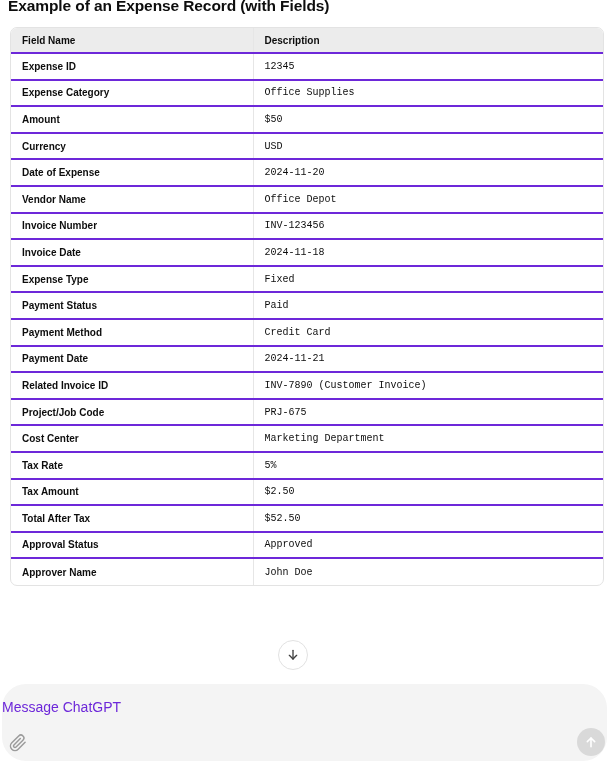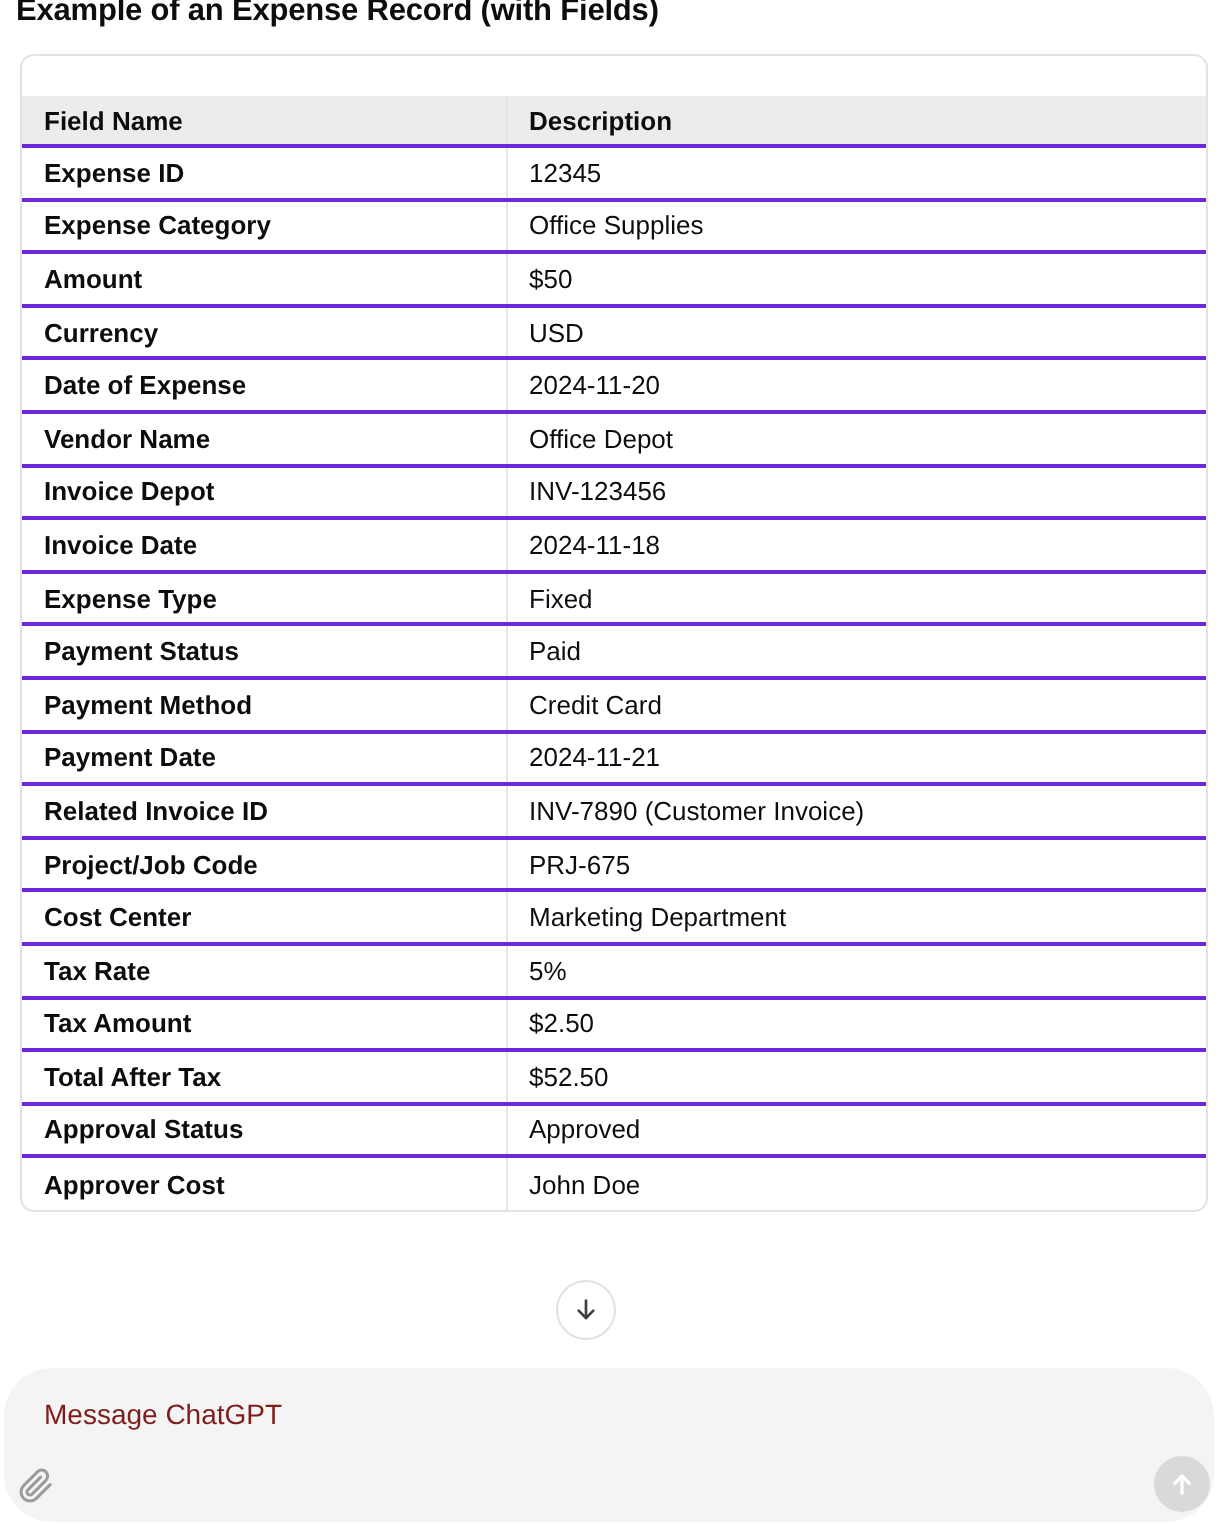--- a/index.html
+++ b/index.html
@@ -26,23 +26,22 @@
     left: 10px;
     width: 594px;
     background: #ffffff;
     border: 1px solid #e3e3e3;
     border-radius: 7px;
     overflow: hidden;
   }
   table {
     width: 100%;
     border-collapse: collapse;
-    font-size: 13px;
+    font-size: 10px;
     table-layout: fixed;
-    margin-top: 20px;
   }
   th {
     background: #ececec;
     text-align: left;
     font-weight: 600;
     height: 25px;
     padding: 0 6px 0 11px;
     vertical-align: middle;
   }
   td {
@@ -51,21 +50,21 @@
     vertical-align: middle;
     border-top: 2px solid #6d28d9;
     white-space: nowrap;
     overflow: hidden;
   }
   th:first-child, td:first-child {
     width: 242px;
     border-right: 1px solid #e6e6e6;
   }
   td.field { font-weight: 600; }
-  td.value { font-weight: 400; }
+  td.value { font-weight: 400; font-family: Liberation Mono, monospace; }
   .scroll-btn {
     position: absolute;
     left: 278px;
     top: 640px;
     width: 30px;
     height: 30px;
     border-radius: 50%;
     background: #ffffff;
     border: 1px solid #e2e2e2;
     display: flex;
@@ -79,24 +78,24 @@
     left: 2px;
     top: 684px;
     width: 605px;
     height: 77px;
     background: #f4f4f4;
     border-radius: 24px;
     cursor: text;
   }
   .composer-placeholder {
     position: absolute;
-    left: 20px;
+    left: 0;
     top: 15px;
     font-size: 14px;
-    color: #7f1d1d;
+    color: #6d28d9;
     white-space: nowrap;
   }
   .attach-btn {
     position: absolute;
     left: 6px;
     top: 49px;
     width: 20px;
     height: 20px;
     display: flex;
     align-items: center;
@@ -158,21 +157,21 @@
           <td class="field">Date of Expense</td>
           <td class="value">2024-11-20</td>
         </tr>
 
         <tr>
           <td class="field">Vendor Name</td>
           <td class="value">Office Depot</td>
         </tr>
 
         <tr>
-          <td class="field">Invoice Depot</td>
+          <td class="field">Invoice Number</td>
           <td class="value">INV-123456</td>
         </tr>
 
         <tr>
           <td class="field">Invoice Date</td>
           <td class="value">2024-11-18</td>
         </tr>
 
         <tr>
           <td class="field">Expense Type</td>
@@ -223,21 +222,21 @@
           <td class="field">Total After Tax</td>
           <td class="value">$52.50</td>
         </tr>
 
         <tr>
           <td class="field">Approval Status</td>
           <td class="value">Approved</td>
         </tr>
 
         <tr>
-          <td class="field">Approver Cost</td>
+          <td class="field">Approver Name</td>
           <td class="value">John Doe</td>
         </tr>
 
 
     </tbody>
   </table>
 </div>
 
 <div class="scroll-btn">
   <span>

